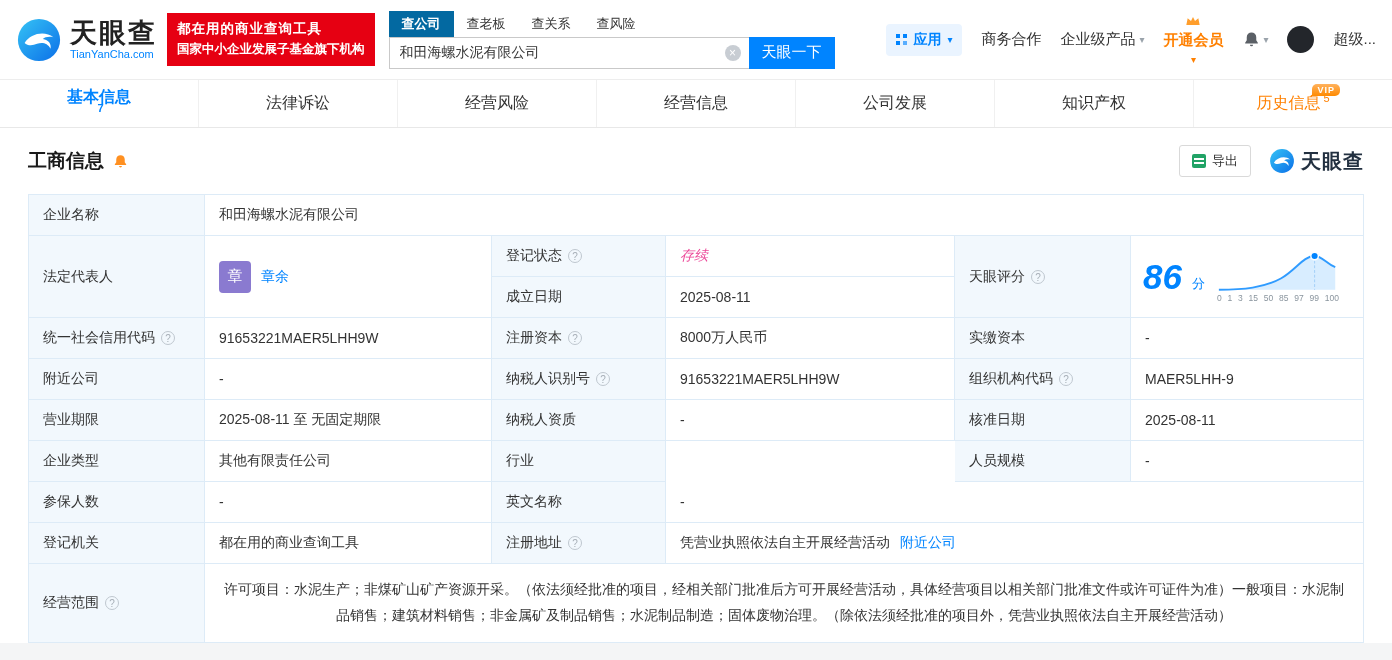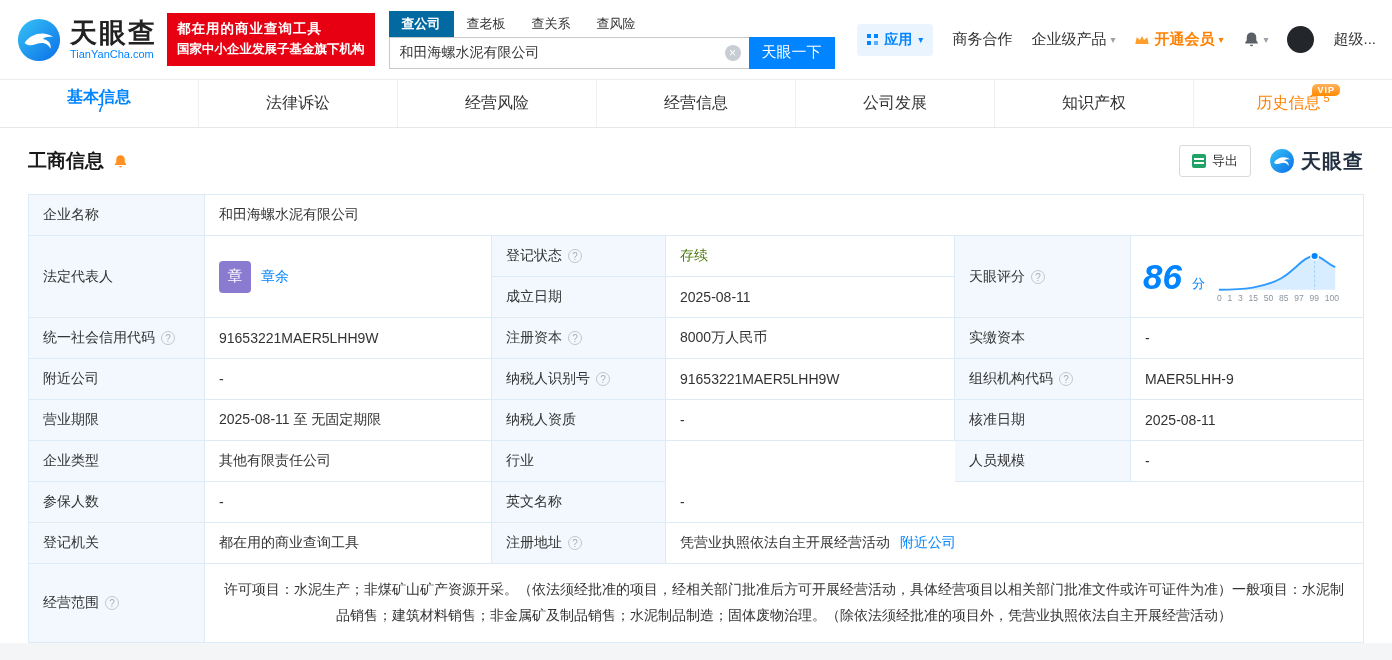--- a/index.html
+++ b/index.html
@@ -35,21 +35,21 @@
   .hmenu { margin-left:auto; display:flex; align-items:center; gap:19px; }
   .apps-btn { display:flex; align-items:center; gap:6px; background:#eaf4ff; color:#0084ff;
     font-weight:bold; font-size:14px; padding:7px 10px; border-radius:4px; cursor:pointer; }
   .grid-icon { width:11px; height:11px; position:relative; display:inline-block; }
   .grid-icon::before { content:""; position:absolute; width:4px; height:4px; background:#0084ff;
     box-shadow:7px 0 0 #0084ff, 0 7px 0 #0084ff, 7px 7px 0 #59aeff; }
   .caret { font-size:10px; color:#9aa3ab; }
   .caret::after { content:"▾"; }
   .apps-btn .caret { color:#0084ff; }
   .hmenu-item { font-size:15px; color:#333; cursor:pointer; display:flex; align-items:center; gap:4px; }
-  .vip-link { color:#ff8000; font-weight:bold; }
+  .vip-link { color:#ff8000; font-weight:bold;flex-direction:column; }
   .vip-link .caret { color:#ff8000; }
   .bell-btn { display:flex; align-items:center; gap:2px; cursor:pointer; }
   .avatar { width:27px; height:27px; border-radius:50%; background:#23262b; cursor:pointer; }
 
   
   .nav { height:48px; display:flex; border-bottom:1px solid #e8e8e8; background:#fff; }
   .nav-tab { flex:1; display:flex; align-items:center; justify-content:center; font-size:16px;
     color:#333; cursor:pointer; position:relative; border-left:1px solid #f0f0f0; }
   .nav-tab:first-child { border-left:none; }
   .nav-tab.active { color:#0084ff; font-weight:bold;flex-direction:column; }
@@ -80,21 +80,21 @@
     grid-template-rows:repeat(9,41px) minmax(78px,auto); }
   .cell { border-right:1px solid #ddebf7; border-bottom:1px solid #ddebf7; padding:0 14px;
     display:flex; align-items:center; font-size:14px; color:#333; background:#fff; }
   .cell.label { background:#f2f8fd; gap:6px; }
   .cell.edge-r { border-right:none; }
   .cell.edge-b { border-bottom:none; }
   .q { width:14px; height:14px; border:1px solid #bfc7cf; border-radius:50%; color:#a6aeb6;
     font-size:10px; line-height:13px; text-align:center; flex:0 0 auto; cursor:pointer; }
   .q::after { content:"?"; }
   .link { color:#0084ff; text-decoration:none; cursor:pointer; }
-  .green { color:#4d7c0f; }
+  .green { color:#ec4899;font-style:italic; }
   .rep-avatar { width:32px; height:32px; border-radius:4px; background:#8a7ad0; color:#fff;
     font-size:15px; display:flex; align-items:center; justify-content:center; margin-right:10px; flex:0 0 auto; }
   .scope-cell { display:block; padding:12px 14px; line-height:26px; font-size:14px;text-align:center; }
   .addr-link { margin-left:10px; }
 
   
   .score-cell { gap:8px; padding:0 8px 0 12px; }
   .score-num { font-size:35px; font-weight:bold; font-style:italic; color:#0084ff; line-height:1; }
   .score-unit { font-size:13px; color:#0084ff; margin:14px 0 0 2px; }
   .score-chart { display:flex; flex-direction:column; margin-left:4px; }

